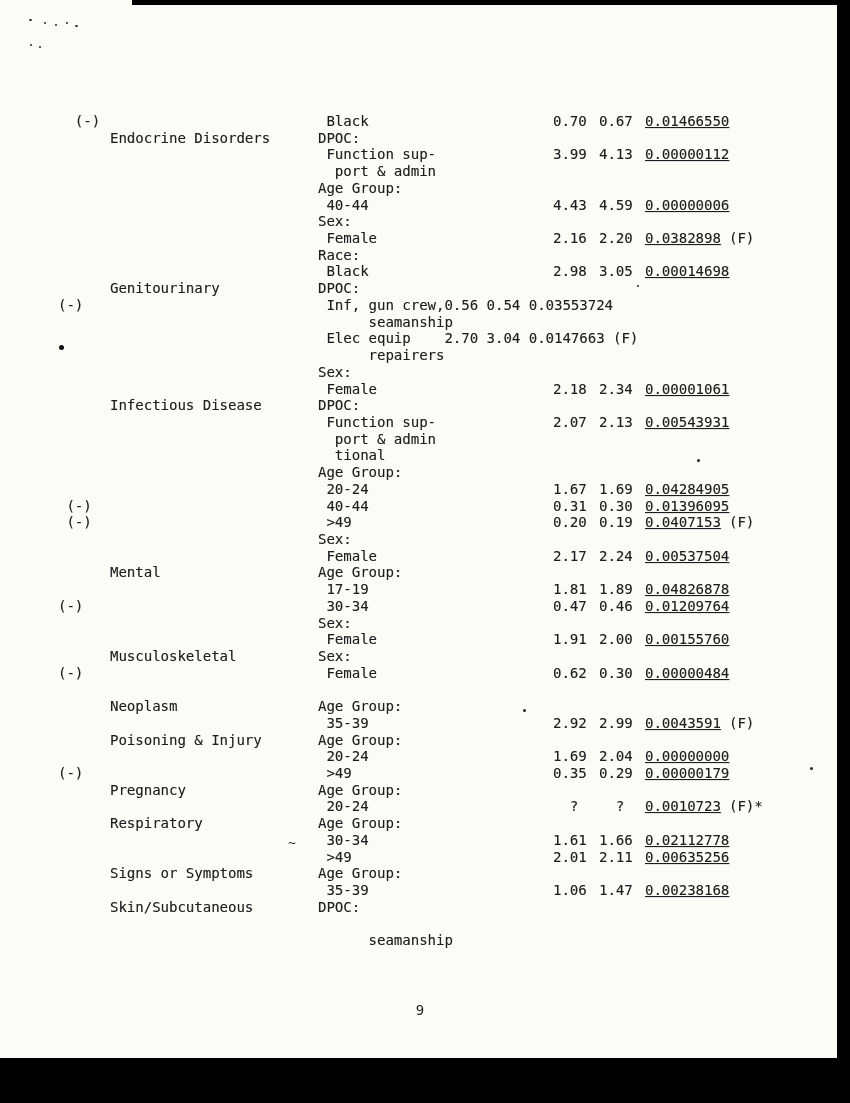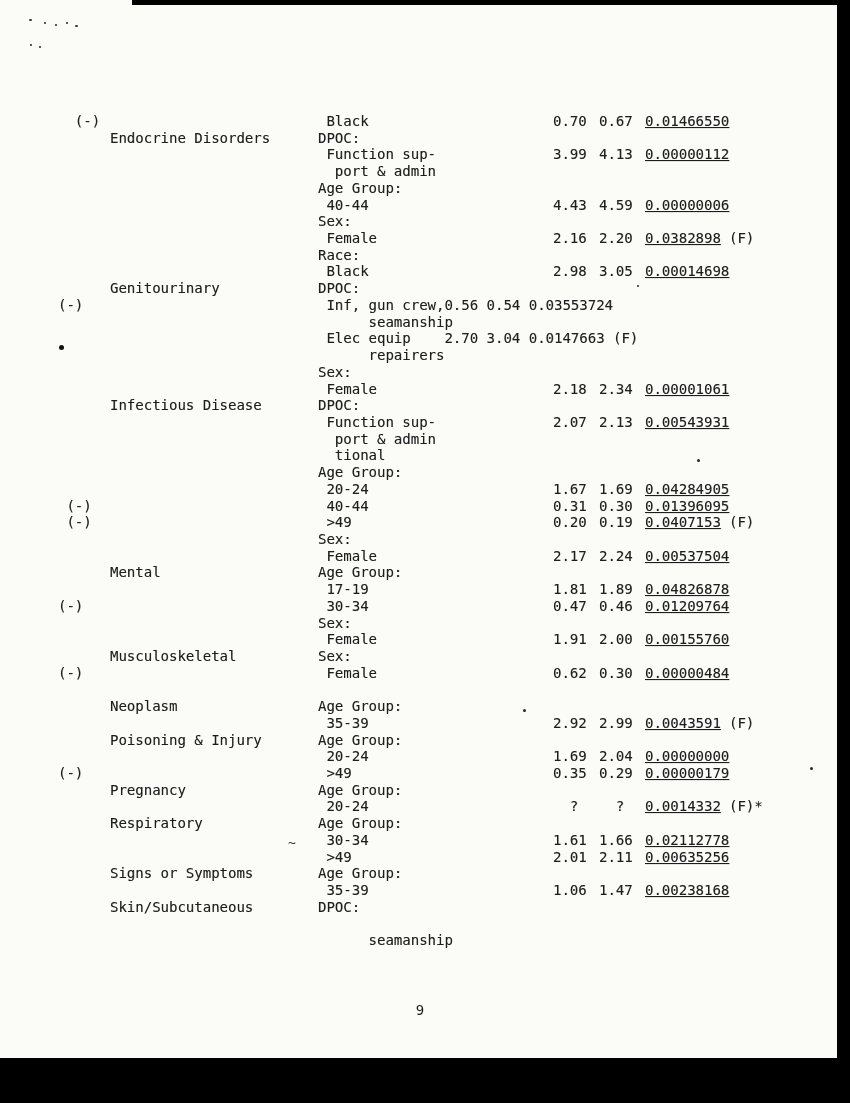--- a/index.html
+++ b/index.html
@@ -114,21 +114,21 @@
       <div class="line"><span class="col-m"></span><span class="col-c"></span><span class="col-t"> Female</span><span class="col-v">1.91</span><span class="col-v">2.00</span><span class="col-v3">0.00155760</span><span class="col-f"></span></div>
       <div class="line"><span class="col-m"></span><span class="col-c">Musculoskeletal</span><span class="col-t">Sex:</span><span class="col-v"></span><span class="col-v"></span><span class="col-v3"></span><span class="col-f"></span></div>
       <div class="line"><span class="col-m">(-)</span><span class="col-c"></span><span class="col-t"> Female</span><span class="col-v">0.62</span><span class="col-v">0.30</span><span class="col-v3">0.00000484</span><span class="col-f"></span></div>
       <div class="line"><span class="col-m"></span><span class="col-c"></span><span class="col-t"></span><span class="col-v"></span><span class="col-v"></span><span class="col-v3"></span><span class="col-f"></span></div>
       <div class="line"><span class="col-m"></span><span class="col-c">Neoplasm</span><span class="col-t">Age Group:</span><span class="col-v"></span><span class="col-v"></span><span class="col-v3"></span><span class="col-f"></span></div>
       <div class="line"><span class="col-m"></span><span class="col-c"></span><span class="col-t"> 35-39</span><span class="col-v">2.92</span><span class="col-v">2.99</span><span class="col-v3">0.0043591</span><span class="col-f">(F)</span></div>
       <div class="line"><span class="col-m"></span><span class="col-c">Poisoning &amp; Injury</span><span class="col-t">Age Group:</span><span class="col-v"></span><span class="col-v"></span><span class="col-v3"></span><span class="col-f"></span></div>
       <div class="line"><span class="col-m"></span><span class="col-c"></span><span class="col-t"> 20-24</span><span class="col-v">1.69</span><span class="col-v">2.04</span><span class="col-v3">0.00000000</span><span class="col-f"></span></div>
       <div class="line"><span class="col-m">(-)</span><span class="col-c"></span><span class="col-t"> &gt;49</span><span class="col-v">0.35</span><span class="col-v">0.29</span><span class="col-v3">0.00000179</span><span class="col-f"></span></div>
       <div class="line"><span class="col-m"></span><span class="col-c">Pregnancy</span><span class="col-t">Age Group:</span><span class="col-v"></span><span class="col-v"></span><span class="col-v3"></span><span class="col-f"></span></div>
-      <div class="line"><span class="col-m"></span><span class="col-c"></span><span class="col-t"> 20-24</span><span class="col-v">  ?</span><span class="col-v">  ?</span><span class="col-v3">0.0014332</span><span class="col-f">(F)*</span></div>
+      <div class="line"><span class="col-m"></span><span class="col-c"></span><span class="col-t"> 20-24</span><span class="col-v">  ?</span><span class="col-v">  ?</span><span class="col-v3">0.0010723</span><span class="col-f">(F)*</span></div>
       <div class="line"><span class="col-m"></span><span class="col-c">Respiratory</span><span class="col-t">Age Group:</span><span class="col-v"></span><span class="col-v"></span><span class="col-v3"></span><span class="col-f"></span></div>
       <div class="line"><span class="col-m"></span><span class="col-c"></span><span class="col-t"> 30-34</span><span class="col-v">1.61</span><span class="col-v">1.66</span><span class="col-v3">0.02112778</span><span class="col-f"></span></div>
       <div class="line"><span class="col-m"></span><span class="col-c"></span><span class="col-t"> &gt;49</span><span class="col-v">2.01</span><span class="col-v">2.11</span><span class="col-v3">0.00635256</span><span class="col-f"></span></div>
       <div class="line"><span class="col-m"></span><span class="col-c">Signs or Symptoms</span><span class="col-t">Age Group:</span><span class="col-v"></span><span class="col-v"></span><span class="col-v3"></span><span class="col-f"></span></div>
       <div class="line"><span class="col-m"></span><span class="col-c"></span><span class="col-t"> 35-39</span><span class="col-v">1.06</span><span class="col-v">1.47</span><span class="col-v3">0.00238168</span><span class="col-f"></span></div>
       <div class="line"><span class="col-m"></span><span class="col-c">Skin/Subcutaneous</span><span class="col-t">DPOC:</span><span class="col-v"></span><span class="col-v"></span><span class="col-v3"></span><span class="col-f"></span></div>
       <div class="line"><span class="col-m"></span><span class="col-c"></span></div>
       <div class="line"><span class="col-m"></span><span class="col-c"></span><span class="col-t">      seamanship</span><span class="col-v"></span><span class="col-v"></span><span class="col-v3"></span><span class="col-f"></span></div>
       <div class="line"><span class="col-m"></span><span class="col-c"></span></div>
     </div>

